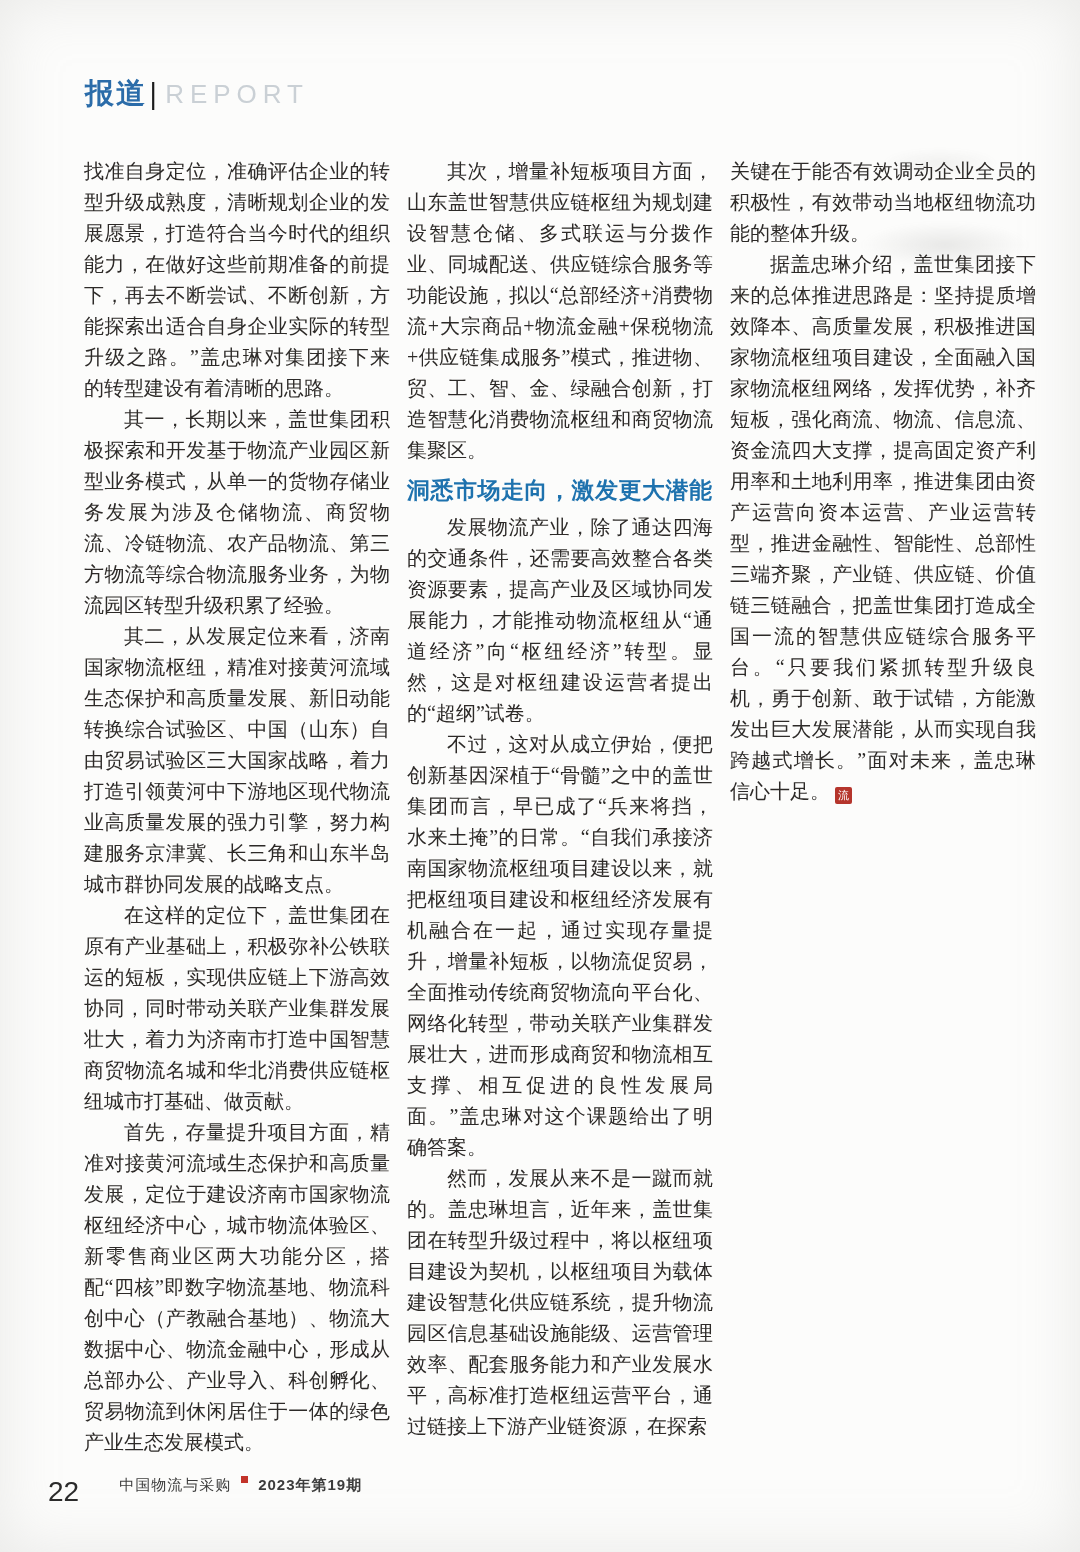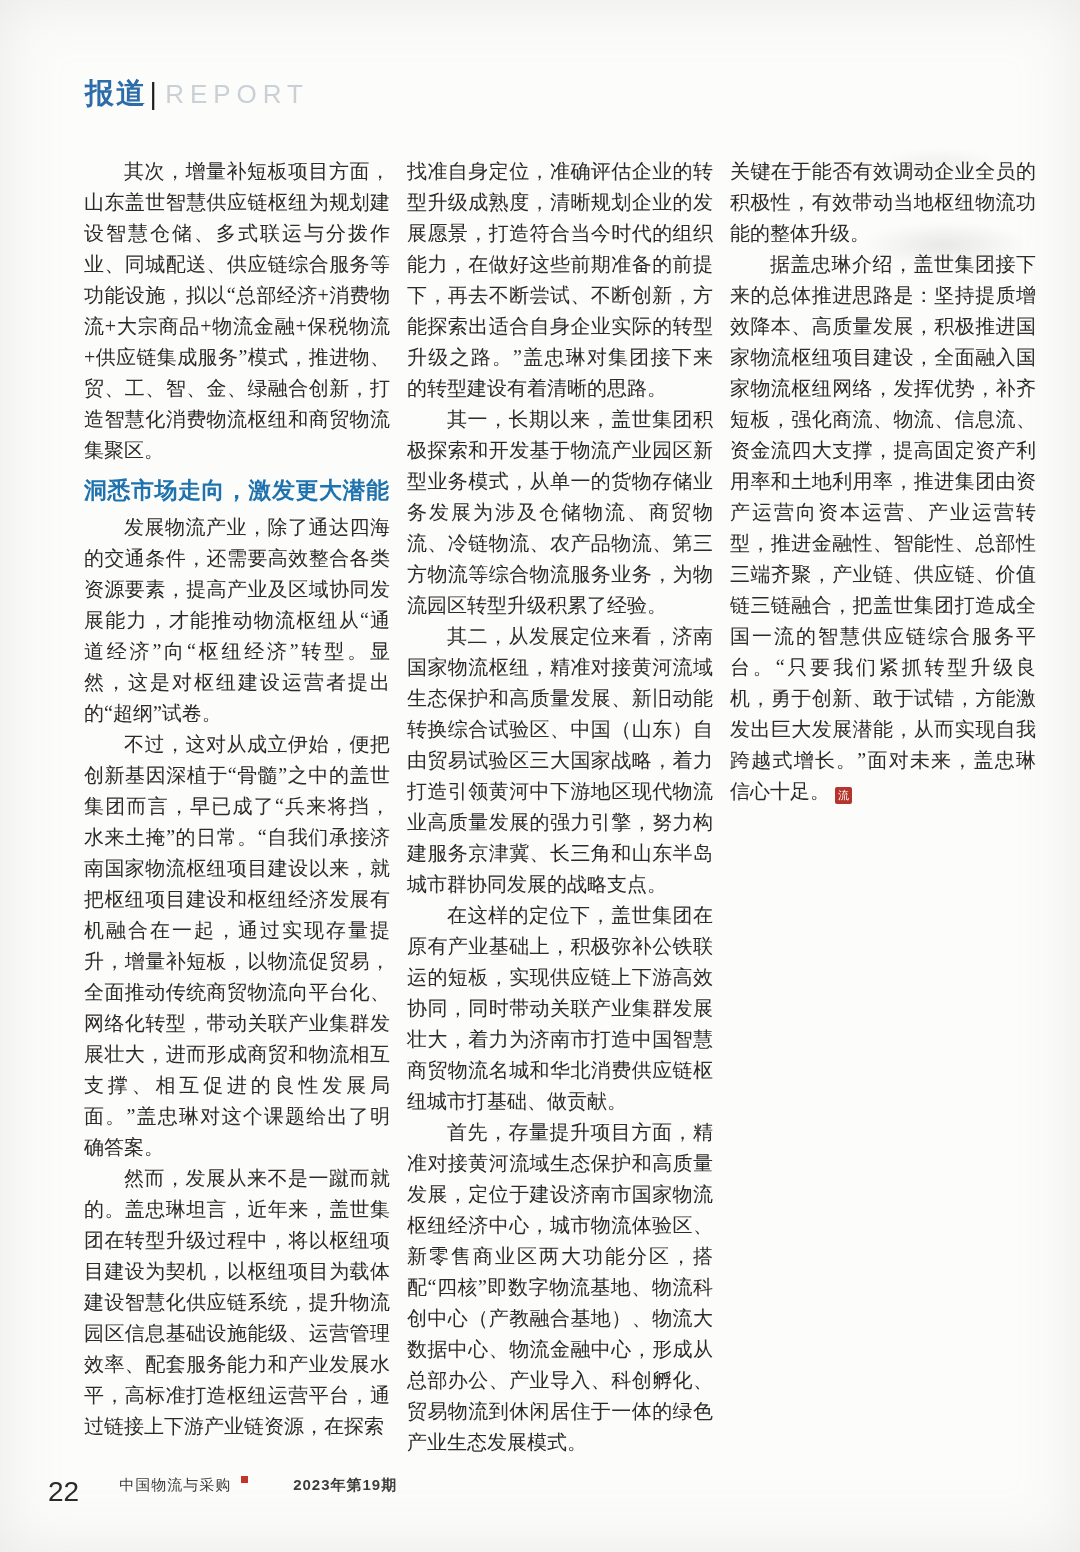--- a/index.html
+++ b/index.html
@@ -24,21 +24,21 @@
            font-size:23px;font-weight:bold;color:#1e72ae;line-height:30px;
            margin:9px 0 7px;letter-spacing:.5px;}
   .end-seal{display:inline-block;width:17px;height:17px;background:#b5352c;color:#fff;
             font-family:"Liberation Sans",sans-serif;font-size:11px;line-height:17px;
             text-align:center;vertical-align:-1px;margin-left:5px;border-radius:2px;text-indent:0;}
   
   .footer{position:absolute;left:48px;top:1476px;display:flex;}
   .footer .pagenum{font-family:"Liberation Sans","DejaVu Sans",sans-serif;font-size:28px;color:#2b2b2b;}
   .footer .mag{font-family:"Liberation Sans",sans-serif;font-weight:normal;font-size:15px;color:#3c3c3c;letter-spacing:1px;margin-left:40px;}
   .footer .reddot{width:7px;height:7px;background:#c3342a;margin:0 10px;}
-  .footer .issue{font-family:"Liberation Sans",sans-serif;font-weight:bold;font-size:15px;color:#3c3c3c;letter-spacing:1px;margin-left:35px;}
+  .footer .issue{font-family:"Liberation Sans",sans-serif;font-weight:bold;font-size:15px;color:#3c3c3c;letter-spacing:1px;}
   
   .smudge{position:absolute;pointer-events:none;
           background:radial-gradient(ellipse at center, rgba(130,130,128,.16), rgba(130,130,128,0) 70%);
           filter:blur(2px);}
   .smudge.s1{left:860px;top:222px;width:170px;height:46px;}
   .smudge.s2{left:880px;top:148px;width:120px;height:30px;opacity:.6;}
 </style>
 </head>
 <body>
 
@@ -49,33 +49,33 @@
     <span class="bar">|</span>
     <span class="en">REPORT</span>
   </div>
 
   <div class="smudge s1"></div>
   <div class="smudge s2"></div>
 
   <div class="columns">
 
     <div class="col">
+      <p class="cont">找准自身定位，准确评估企业的转型升级成熟度，清晰规划企业的发展愿景，打造符合当今时代的组织能力，在做好这些前期准备的前提下，再去不断尝试、不断创新，方能探索出适合自身企业实际的转型升级之路。”盖忠琳对集团接下来的转型建设有着清晰的思路。</p>
+      <p>其一，长期以来，盖世集团积极探索和开发基于物流产业园区新型业务模式，从单一的货物存储业务发展为涉及仓储物流、商贸物流、冷链物流、农产品物流、第三方物流等综合物流服务业务，为物流园区转型升级积累了经验。</p>
+      <p>其二，从发展定位来看，济南国家物流枢纽，精准对接黄河流域生态保护和高质量发展、新旧动能转换综合试验区、中国（山东）自由贸易试验区三大国家战略，着力打造引领黄河中下游地区现代物流业高质量发展的强力引擎，努力构建服务京津冀、长三角和山东半岛城市群协同发展的战略支点。</p>
+      <p>在这样的定位下，盖世集团在原有产业基础上，积极弥补公铁联运的短板，实现供应链上下游高效协同，同时带动关联产业集群发展壮大，着力为济南市打造中国智慧商贸物流名城和华北消费供应链枢纽城市打基础、做贡献。</p>
+      <p>首先，存量提升项目方面，精准对接黄河流域生态保护和高质量发展，定位于建设济南市国家物流枢纽经济中心，城市物流体验区、新零售商业区两大功能分区，搭配“四核”即数字物流基地、物流科创中心（产教融合基地）、物流大数据中心、物流金融中心，形成从总部办公、产业导入、科创孵化、贸易物流到休闲居住于一体的绿色产业生态发展模式。</p>
+    </div>
+
+    <div class="col">
       <p>其次，增量补短板项目方面，山东盖世智慧供应链枢纽为规划建设智慧仓储、多式联运与分拨作业、同城配送、供应链综合服务等功能设施，拟以“总部经济+消费物流+大宗商品+物流金融+保税物流+供应链集成服务”模式，推进物、贸、工、智、金、绿融合创新，打造智慧化消费物流枢纽和商贸物流集聚区。</p>
       <h2 class="subhead">洞悉市场走向，激发更大潜能</h2>
       <p>发展物流产业，除了通达四海的交通条件，还需要高效整合各类资源要素，提高产业及区域协同发展能力，才能推动物流枢纽从“通道经济”向“枢纽经济”转型。显然，这是对枢纽建设运营者提出的“超纲”试卷。</p>
       <p>不过，这对从成立伊始，便把创新基因深植于“骨髓”之中的盖世集团而言，早已成了“兵来将挡，水来土掩”的日常。“自我们承接济南国家物流枢纽项目建设以来，就把枢纽项目建设和枢纽经济发展有机融合在一起，通过实现存量提升，增量补短板，以物流促贸易，全面推动传统商贸物流向平台化、网络化转型，带动关联产业集群发展壮大，进而形成商贸和物流相互支撑、相互促进的良性发展局面。”盖忠琳对这个课题给出了明确答案。</p>
       <p>然而，发展从来不是一蹴而就的。盖忠琳坦言，近年来，盖世集团在转型升级过程中，将以枢纽项目建设为契机，以枢纽项目为载体建设智慧化供应链系统，提升物流园区信息基础设施能级、运营管理效率、配套服务能力和产业发展水平，高标准打造枢纽运营平台，通过链接上下游产业链资源，在探索</p>
-    </div>
-
-    <div class="col">
-      <p class="cont">找准自身定位，准确评估企业的转型升级成熟度，清晰规划企业的发展愿景，打造符合当今时代的组织能力，在做好这些前期准备的前提下，再去不断尝试、不断创新，方能探索出适合自身企业实际的转型升级之路。”盖忠琳对集团接下来的转型建设有着清晰的思路。</p>
-      <p>其一，长期以来，盖世集团积极探索和开发基于物流产业园区新型业务模式，从单一的货物存储业务发展为涉及仓储物流、商贸物流、冷链物流、农产品物流、第三方物流等综合物流服务业务，为物流园区转型升级积累了经验。</p>
-      <p>其二，从发展定位来看，济南国家物流枢纽，精准对接黄河流域生态保护和高质量发展、新旧动能转换综合试验区、中国（山东）自由贸易试验区三大国家战略，着力打造引领黄河中下游地区现代物流业高质量发展的强力引擎，努力构建服务京津冀、长三角和山东半岛城市群协同发展的战略支点。</p>
-      <p>在这样的定位下，盖世集团在原有产业基础上，积极弥补公铁联运的短板，实现供应链上下游高效协同，同时带动关联产业集群发展壮大，着力为济南市打造中国智慧商贸物流名城和华北消费供应链枢纽城市打基础、做贡献。</p>
-      <p>首先，存量提升项目方面，精准对接黄河流域生态保护和高质量发展，定位于建设济南市国家物流枢纽经济中心，城市物流体验区、新零售商业区两大功能分区，搭配“四核”即数字物流基地、物流科创中心（产教融合基地）、物流大数据中心、物流金融中心，形成从总部办公、产业导入、科创孵化、贸易物流到休闲居住于一体的绿色产业生态发展模式。</p>
     </div>
 
     <div class="col">
       <p class="cont">关键在于能否有效调动企业全员的积极性，有效带动当地枢纽物流功能的整体升级。</p>
       <p><span>据盖忠琳介绍，盖世集团接下来的总体推进思路是：坚持提质增效降本、高质量发展，积极推进国家物流枢纽项目建设，全面融入国家物流枢纽网络，发挥优势，补齐短板，强化商流、物流、信息流、资金流四大支撑，提高固定资产利用率和土地利用率，推进集团由资产运营向资本运营、产业运营转型，推进金融性、智能性、总部性三端齐聚，产业链、供应链、价值链三链融合，把盖世集团打造成全国一流的智慧供应链综合服务平台。“只要我们紧抓转型升级良机，勇于创新、敢于试错，方能激发出巨大发展潜能，从而实现自我跨越式增长。”面对未来，盖忠琳信心十足。</span><span class="end-seal">流</span></p>
     </div>
 
   </div>
 
   <div class="footer">

